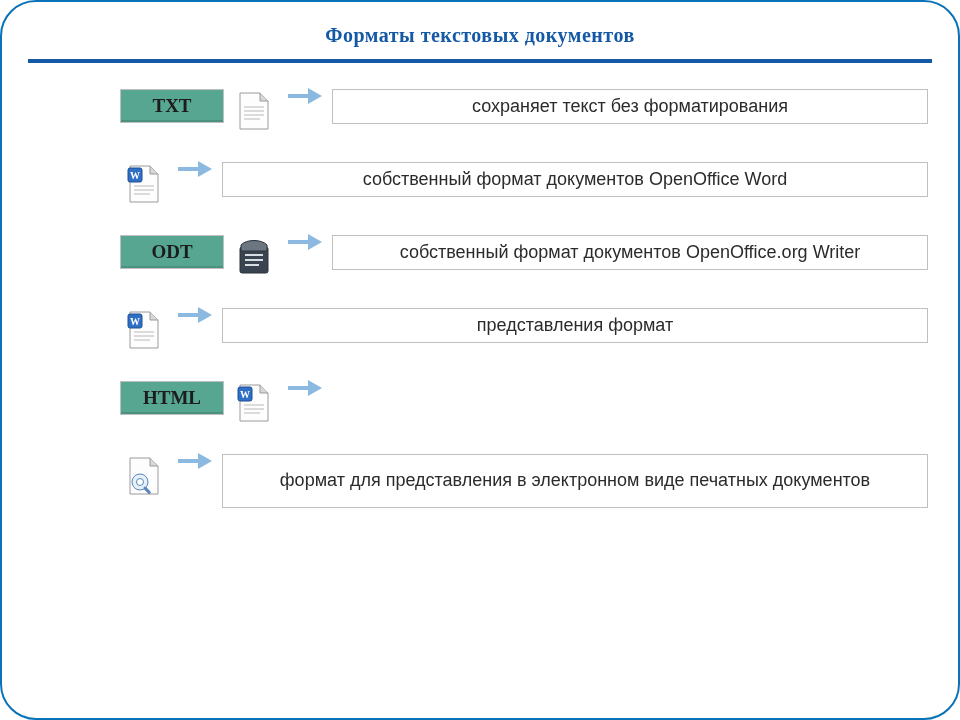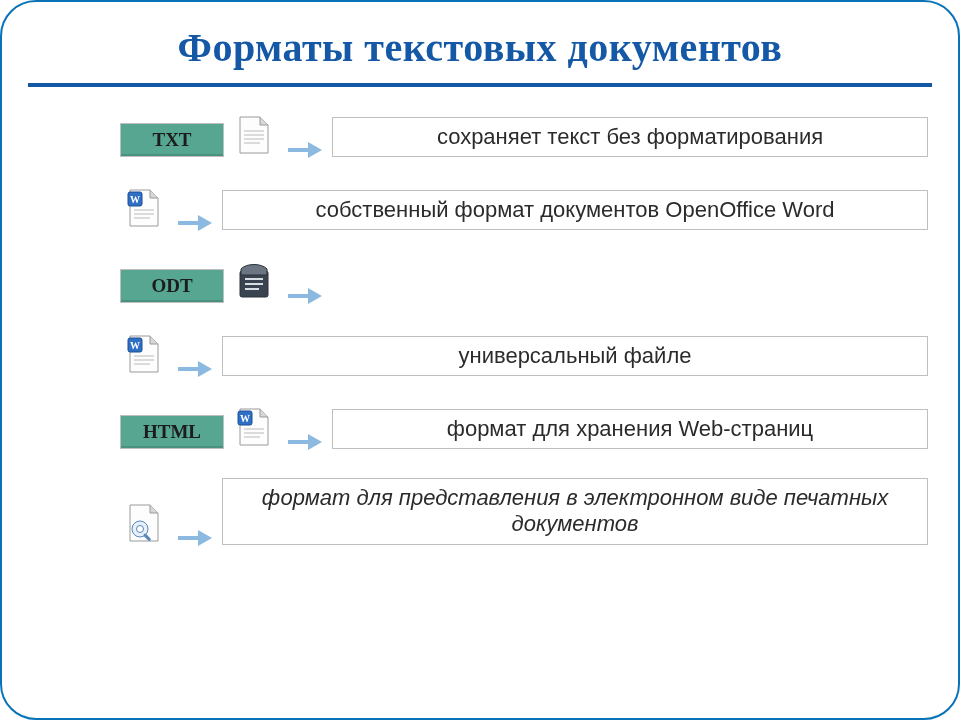--- a/index.html
+++ b/index.html
@@ -2,56 +2,56 @@
 <html><head>
 <meta charset="utf-8">
 <style>
   * { box-sizing: border-box; margin: 0; padding: 0; }
   html, body { width: 960px; height: 720px; background: #fff; font-family: Verdana, Arial, sans-serif; }
   .frame {
     width: 960px; height: 720px; border: 2px solid #0a73b7; border-radius: 36px;
     padding: 16px 18px 18px 18px; position: relative;
   }
   .title {
-    text-align: center; color: #1559a6; font-weight: bold; font-size: 40px;
+    text-align: center; color: #1559a6; font-weight: bold; font-size: 20px;
     font-family: "Comic Sans MS", "Segoe Script", cursive;
     letter-spacing: .5px; padding: 6px 0 8px 0;
   }
   .hr {
     height: 4px; background: #1559a6; margin: 4px 8px 18px 8px;
   }
   .intro {
     color: #383838; font-size: 20.5px; line-height: 1.45; padding: 0 22px;
     text-align: justify; text-align-last: left; text-indent: 1.3em;
   }
   .list { margin-top: 26px; padding: 0 12px 0 56px; display: flex; flex-direction: column; gap: 29px; }
-  .row { display: flex; align-items: flex-end; gap: 6px; padding-left: 44px; }
+  .row { display: flex; align-items: flex-start; gap: 6px; padding-left: 44px; }
   .badge {
     width: 104px; height: 34px; background: #56a692; border: 1px solid #bfbfbf;
     color: #1c1c1c; font-family: Georgia, "Times New Roman", serif; font-size: 19px;
     display: flex; align-items: center; justify-content: center; font-weight: 600;
     box-shadow: inset 0 -2px 0 rgba(0,0,0,.12);
   }
   .icon-wrap { width: 48px; height: 44px; display:flex; align-items:center; justify-content:center; }
   .arrow {
     width: 34px; height: 14px; position: relative; margin: 0 4px;
   }
   .arrow::before {
     content: ""; position: absolute; left: 0; top: 5px; width: 20px; height: 4px;
     background: #8bb9e0;
   }
   .arrow::after {
     content: ""; position: absolute; right: 0; top: -1px; width: 0; height: 0;
     border-left: 14px solid #8bb9e0; border-top: 8px solid transparent; border-bottom: 8px solid transparent;
   }
   .desc {
-    flex: 1; border: 1px solid #bfbfbf; background: #fff; font-size: 22px; color: #2b2b2b;
+    flex: 1; border: 1px solid #bfbfbf; background: #fff; font-size: 18px; color: #2b2b2b;
     padding: 6px 10px; text-align: center; min-height: 34px; display:flex; align-items:center; justify-content:center;
   }
-  .desc.two { line-height: 1.2; min-height: 54px; font-style: italic; }
+  .desc.two { line-height: 1.2; min-height: 54px; }
   
   svg.ficon { width: 36px; height: 40px; }
 </style>
 </head>
 <body>
 
 <div class="frame">
   <div class="title">Форматы текстовых документов</div>
   <div class="hr"></div>
 
@@ -100,57 +100,57 @@
           <rect x="4" y="10" width="28" height="26" rx="2" fill="#3a4450" stroke="#2b333c"></rect>
           <path d="M5 8 C10 2 26 2 31 8 V14 H5z" fill="#6b7682" stroke="#2b333c"></path>
           <g stroke="#d8dde2" stroke-width="2">
               <line x1="9" y1="18" x2="27" y2="18"></line>
               <line x1="9" y1="23" x2="27" y2="23"></line>
               <line x1="9" y1="28" x2="23" y2="28"></line>
             </g>
         </svg>
       </div>
       <div class="arrow"></div>
+      <div class="desc">собственный формат документов OpenOffice.org Writer</div>
     </div>
 
     <div class="row">
       <div class="icon-wrap">
         <svg class="ficon" viewBox="0 0 36 40">
           <path d="M4 2h20l8 8v28H4z" fill="#fdfdfd" stroke="#9a9a9a"></path>
           <path d="M24 2v8h8" fill="#d8d8d8" stroke="#9a9a9a"></path>
           <g stroke="#b9b9b9">
               <line x1="8" y1="22" x2="28" y2="22"></line>
               <line x1="8" y1="26" x2="28" y2="26"></line>
               <line x1="8" y1="30" x2="24" y2="30"></line>
             </g>
           <rect x="2" y="4" width="14" height="14" rx="2" fill="#2f6fc4" stroke="#1d4f94"></rect>
           <text x="9" y="15" text-anchor="middle" font-size="10" font-family="Georgia" font-weight="bold" fill="#fff">W</text>
         </svg>
       </div>
       <div class="arrow"></div>
-      <div class="desc">универсальный файле</div>
+      <div class="desc">представления формат</div>
     </div>
 
     <div class="row">
       <div class="badge">HTML</div>
       <div class="icon-wrap">
         <svg class="ficon" viewBox="0 0 36 40">
           <path d="M4 2h20l8 8v28H4z" fill="#fdfdfd" stroke="#9a9a9a"></path>
           <path d="M24 2v8h8" fill="#d8d8d8" stroke="#9a9a9a"></path>
           <g stroke="#b9b9b9">
               <line x1="8" y1="22" x2="28" y2="22"></line>
               <line x1="8" y1="26" x2="28" y2="26"></line>
               <line x1="8" y1="30" x2="24" y2="30"></line>
             </g>
           <rect x="2" y="4" width="14" height="14" rx="2" fill="#2f6fc4" stroke="#1d4f94"></rect>
           <text x="9" y="15" text-anchor="middle" font-size="10" font-family="Georgia" font-weight="bold" fill="#fff">W</text>
         </svg>
       </div>
       <div class="arrow"></div>
-      <div class="desc">формат для хранения Web-страниц</div>
     </div>
 
     <div class="row">
       <div class="icon-wrap">
         <svg class="ficon" viewBox="0 0 36 40">
           <path d="M4 2h20l8 8v28H4z" fill="#fdfdfd" stroke="#9a9a9a"></path>
           <path d="M24 2v8h8" fill="#d8d8d8" stroke="#9a9a9a"></path>
           <circle cx="14" cy="26" r="8" fill="#e6f0fa" stroke="#5a86b8"></circle>
           <circle cx="14" cy="26" r="3.5" fill="#fff" stroke="#5a86b8"></circle>
           <rect x="19" y="30" width="9" height="3" rx="1.5" transform="rotate(45 19 30)" fill="#5a86b8"></rect>

